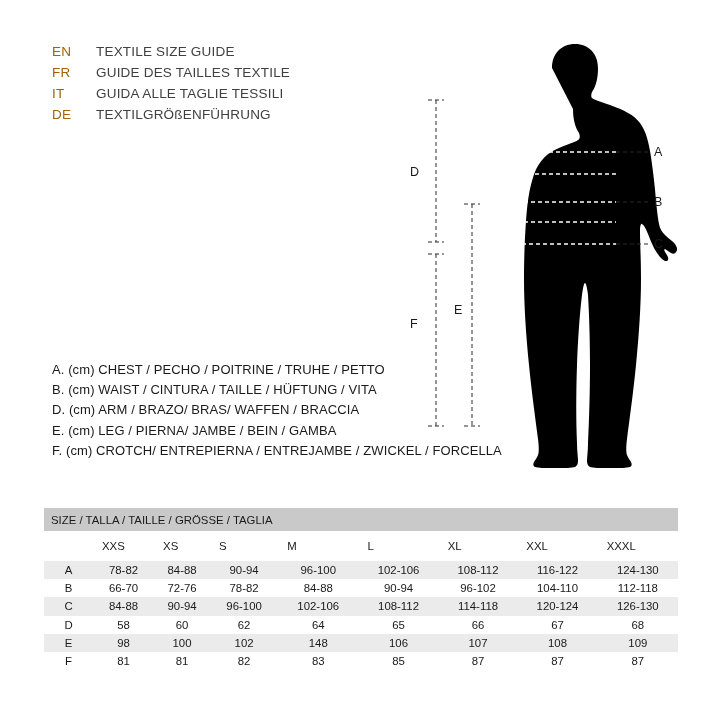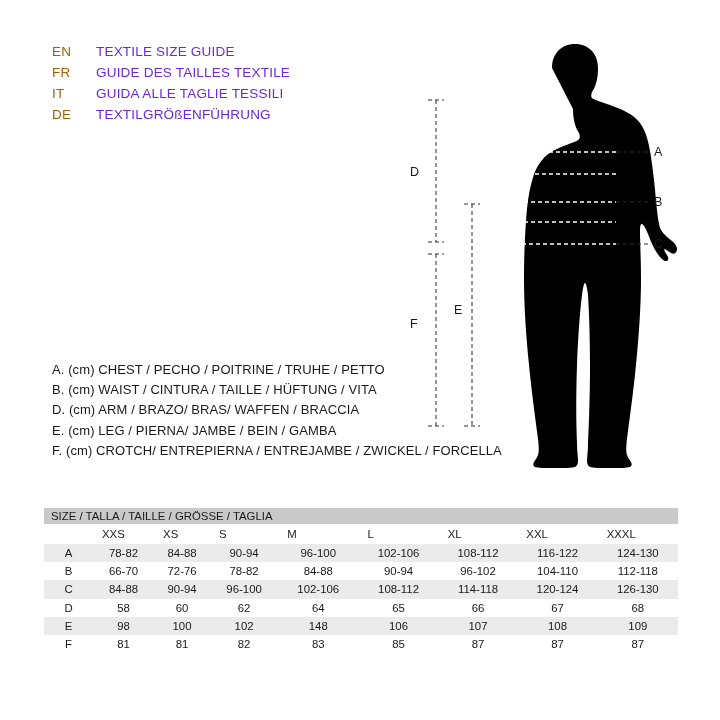--- a/index.html
+++ b/index.html
@@ -33,21 +33,21 @@
     display: flex;
     align-items: baseline;
     height: 21px;
   }
   .lang-code {
     width: 44px;
     flex: 0 0 44px;
     color: #a16207;
   }
   .lang-text {
-    color: #6d28d9;
+    color: #404040;
   }
 
   
   .legend {
     position: absolute;
     left: 52px;
     top: 360px;
     font-size: 13px;
     line-height: 20.2px;
     color: #1a1a1a;
@@ -83,27 +83,27 @@
     padding: 0;
     height: 18.2px;
     text-align: center;
     font-weight: normal;
   }
   tr.head-row td {
     background: #c9c9c9;
     text-align: left;
     padding-left: 7px;
     font-size: 11.4px;
-    height: 16px;
+    height: 23px;
   }
   tr.cols-row td {
     background: #ffffff;
     text-align: left;
     padding-left: 9px;
-    height: 20px;
+    height: 30px;
   }
   tr.cols-row td.rowlabel { padding-left: 7px; }
   td.rowlabel {
     text-align: left;
     padding-left: 7px;
     width: 42px;
   }
   tr.shade td { background: #ebebeb; }
   tr.plain td { background: #ffffff; }
   td.c { text-align: left; padding-left: 9px; }

